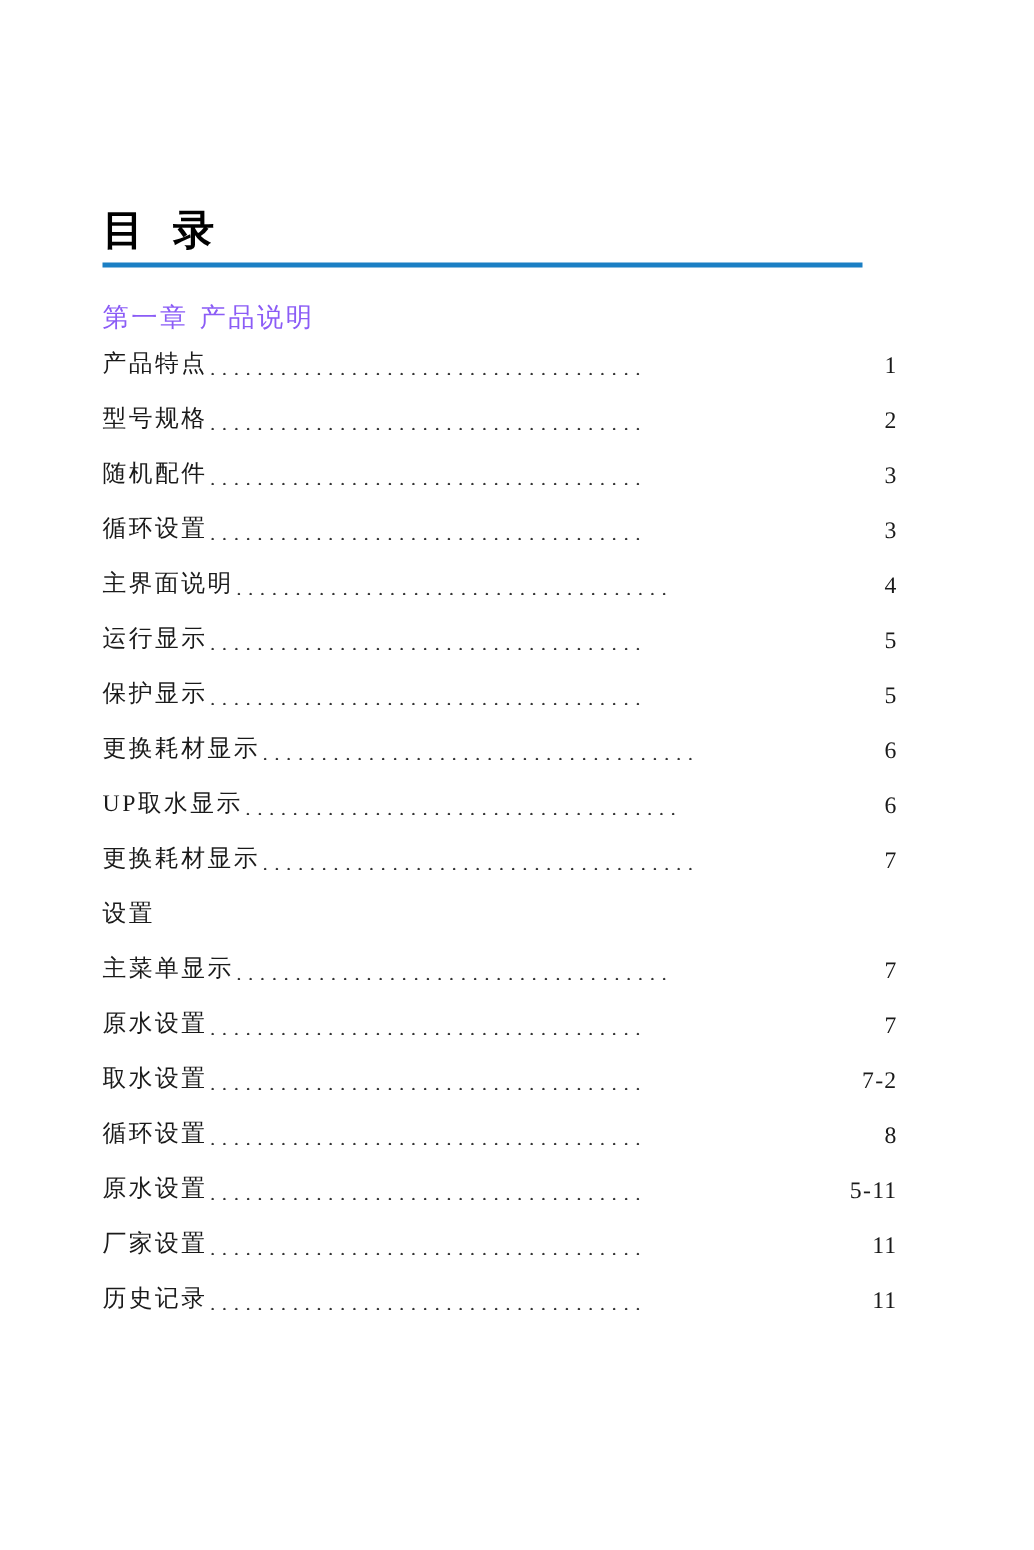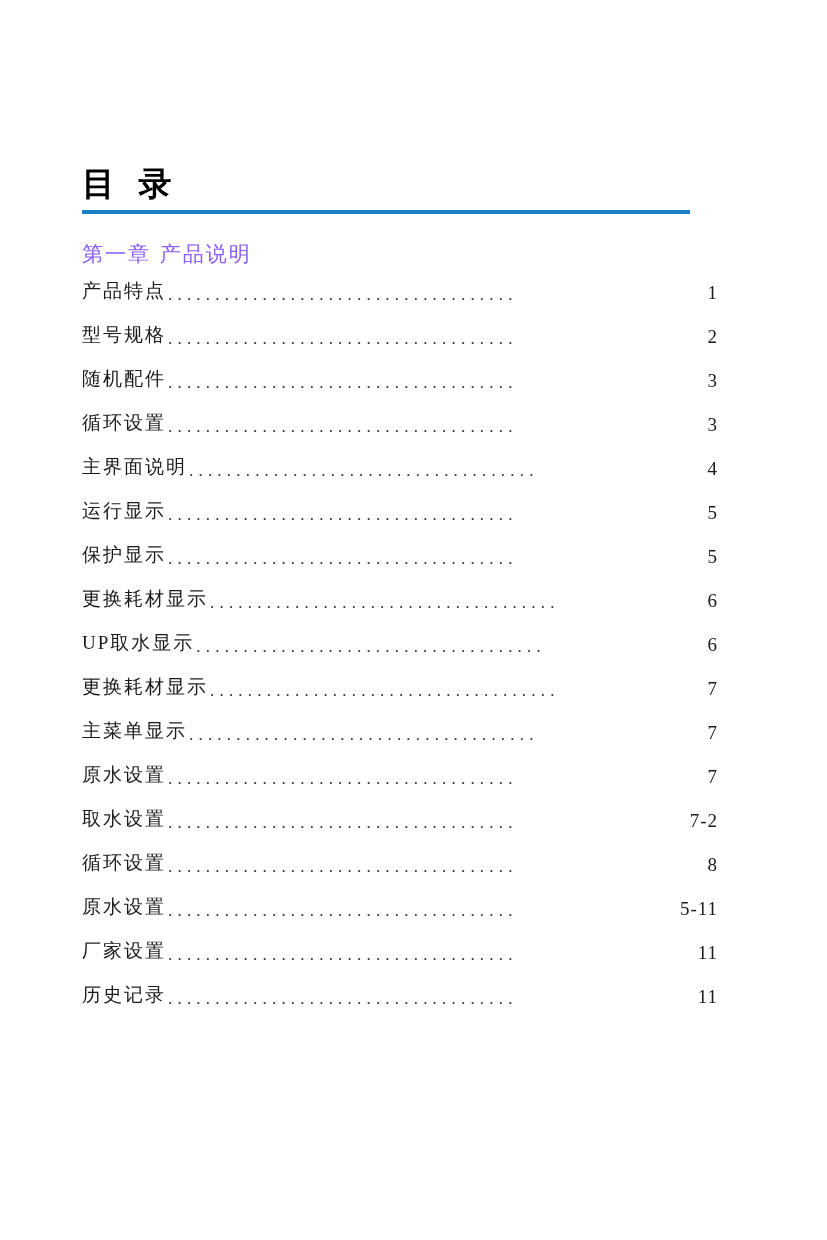--- a/index.html
+++ b/index.html
@@ -141,20 +141,25 @@
   <div class="entry">
     <span class="label">UP取水显示</span>
     <span class="dots">.....................................</span>
     <span class="page-num">6</span>
   </div>
   <div class="entry">
     <span class="label">更换耗材显示</span>
     <span class="dots">.....................................</span>
     <span class="page-num">7</span>
   </div>
+  <div class="entry no-dots">
+    <span class="label">设置</span>
+    <span class="dots"></span>
+    <span class="page-num"></span>
+  </div>
   <div class="entry">
     <span class="label">主菜单显示</span>
     <span class="dots">.....................................</span>
     <span class="page-num">7</span>
   </div>
   <div class="entry">
     <span class="label">原水设置</span>
     <span class="dots">.....................................</span>
     <span class="page-num">7</span>
   </div>

